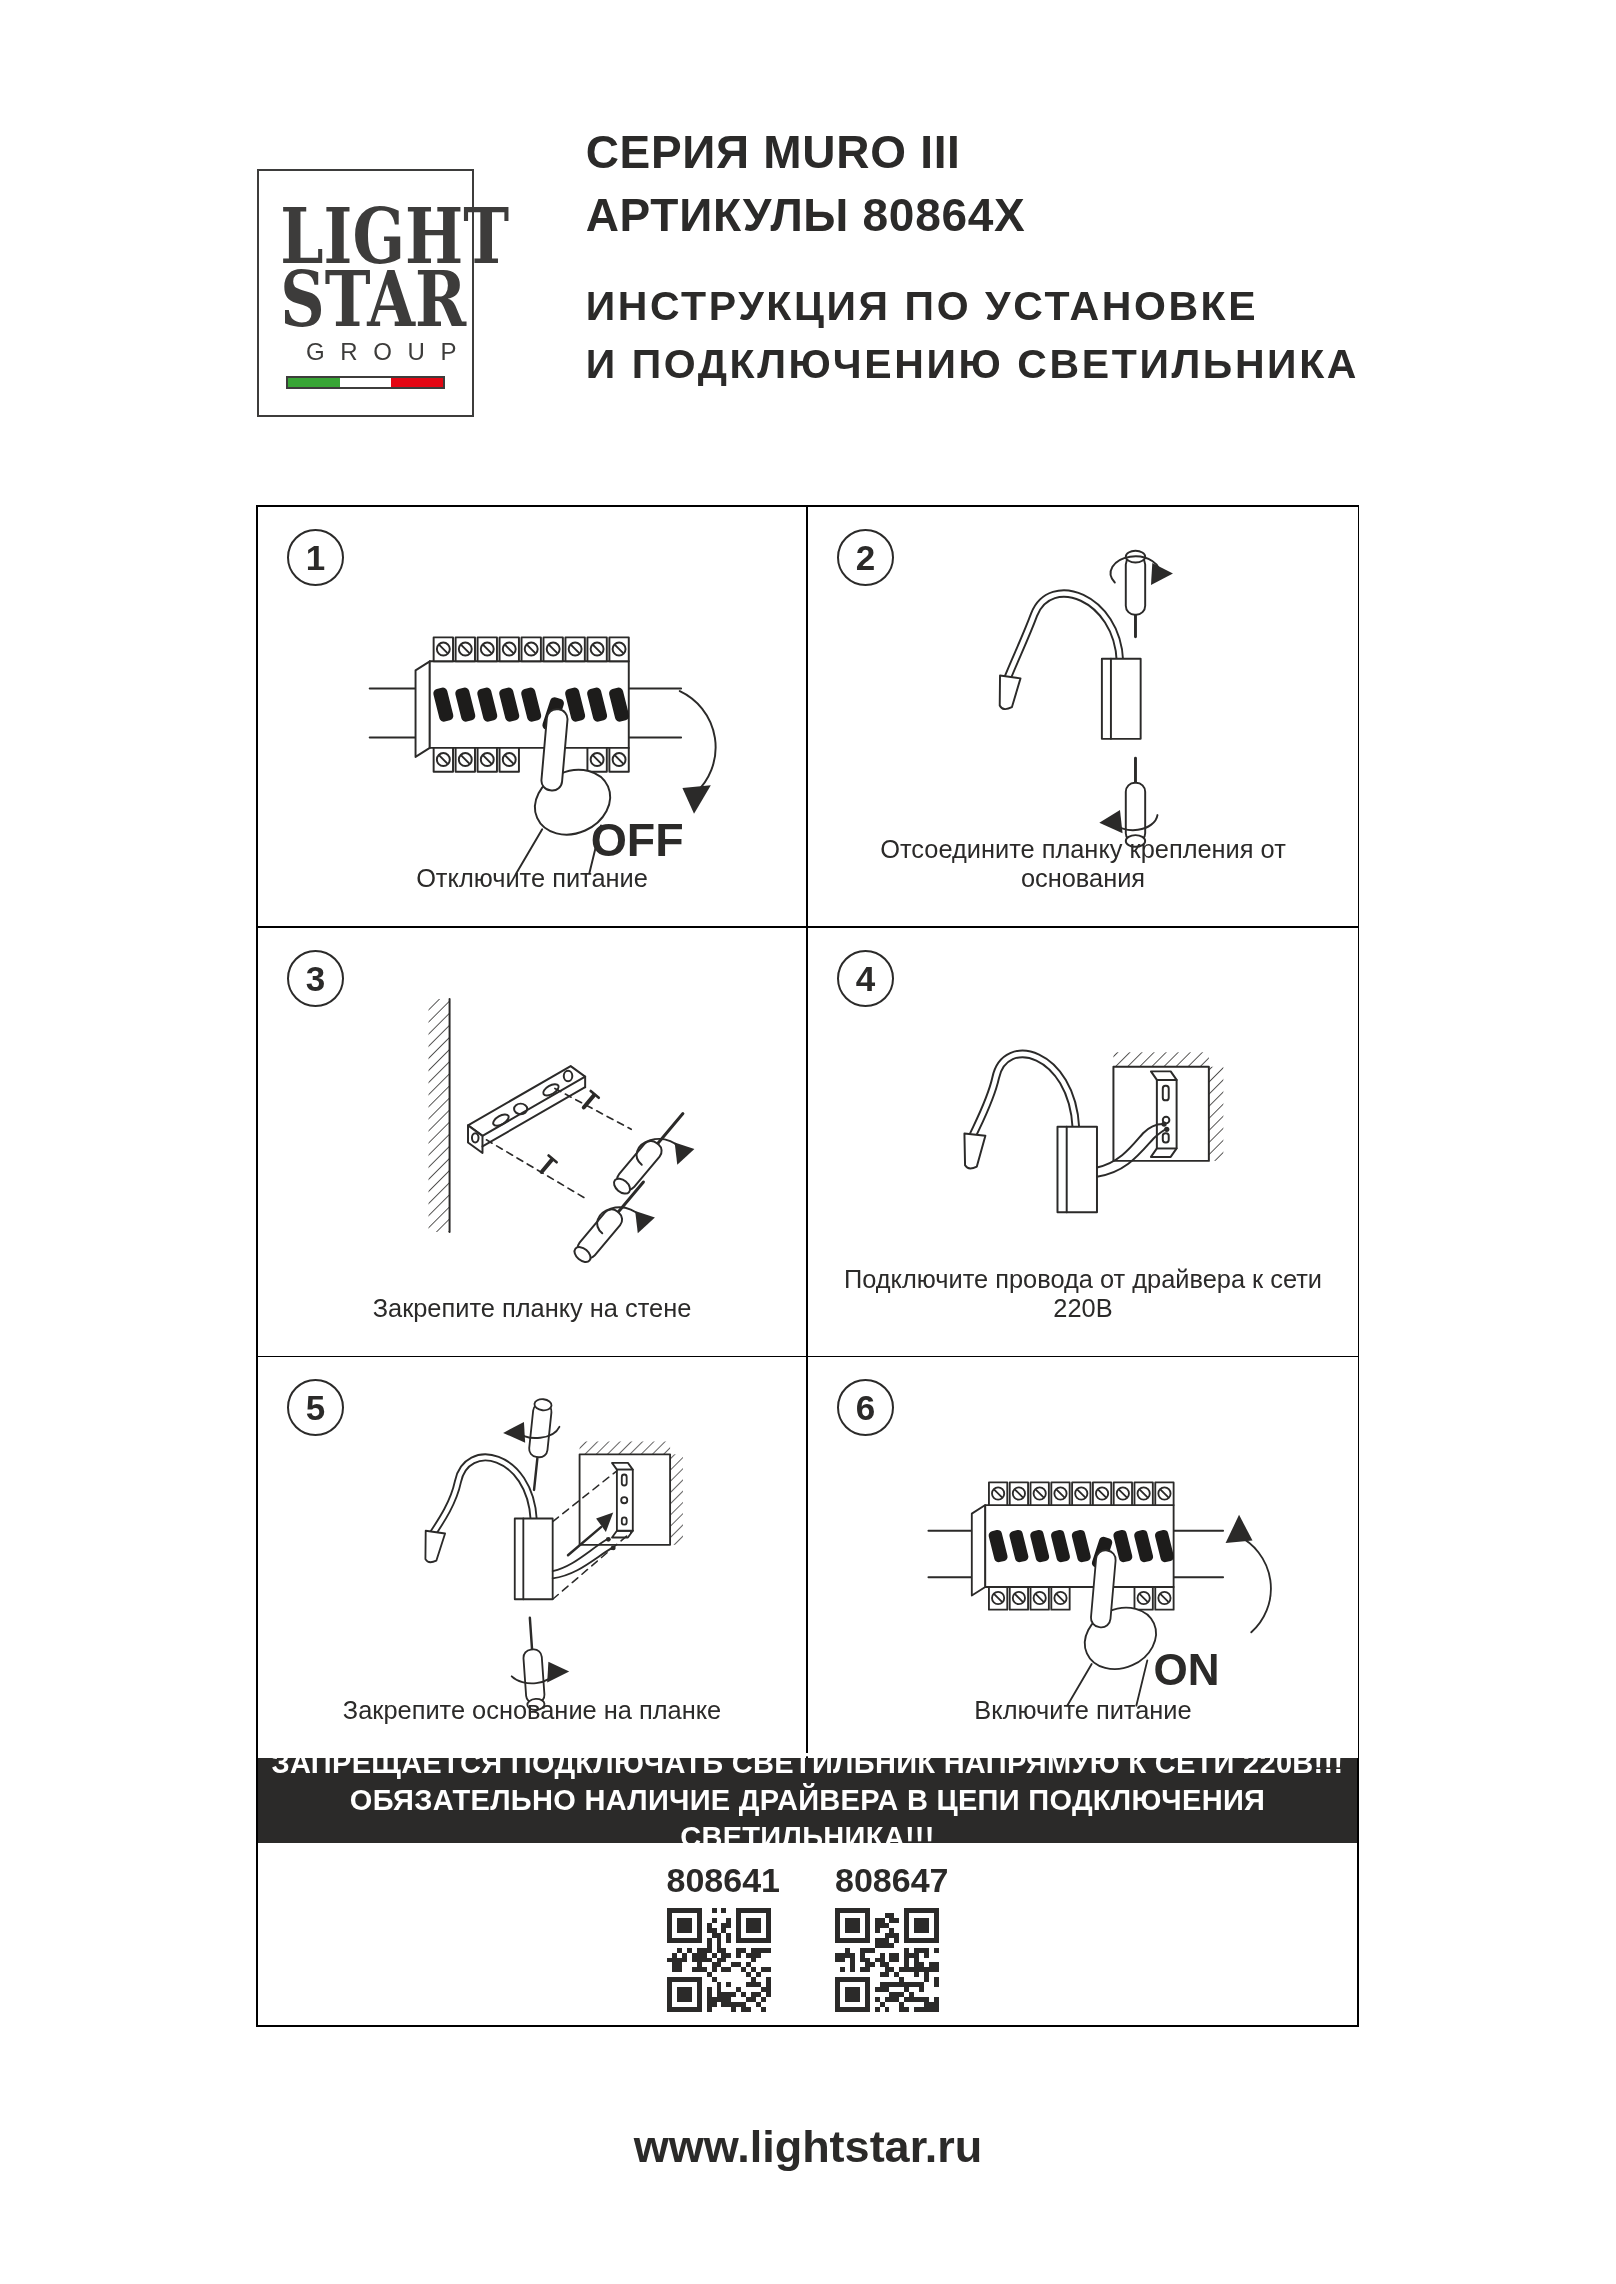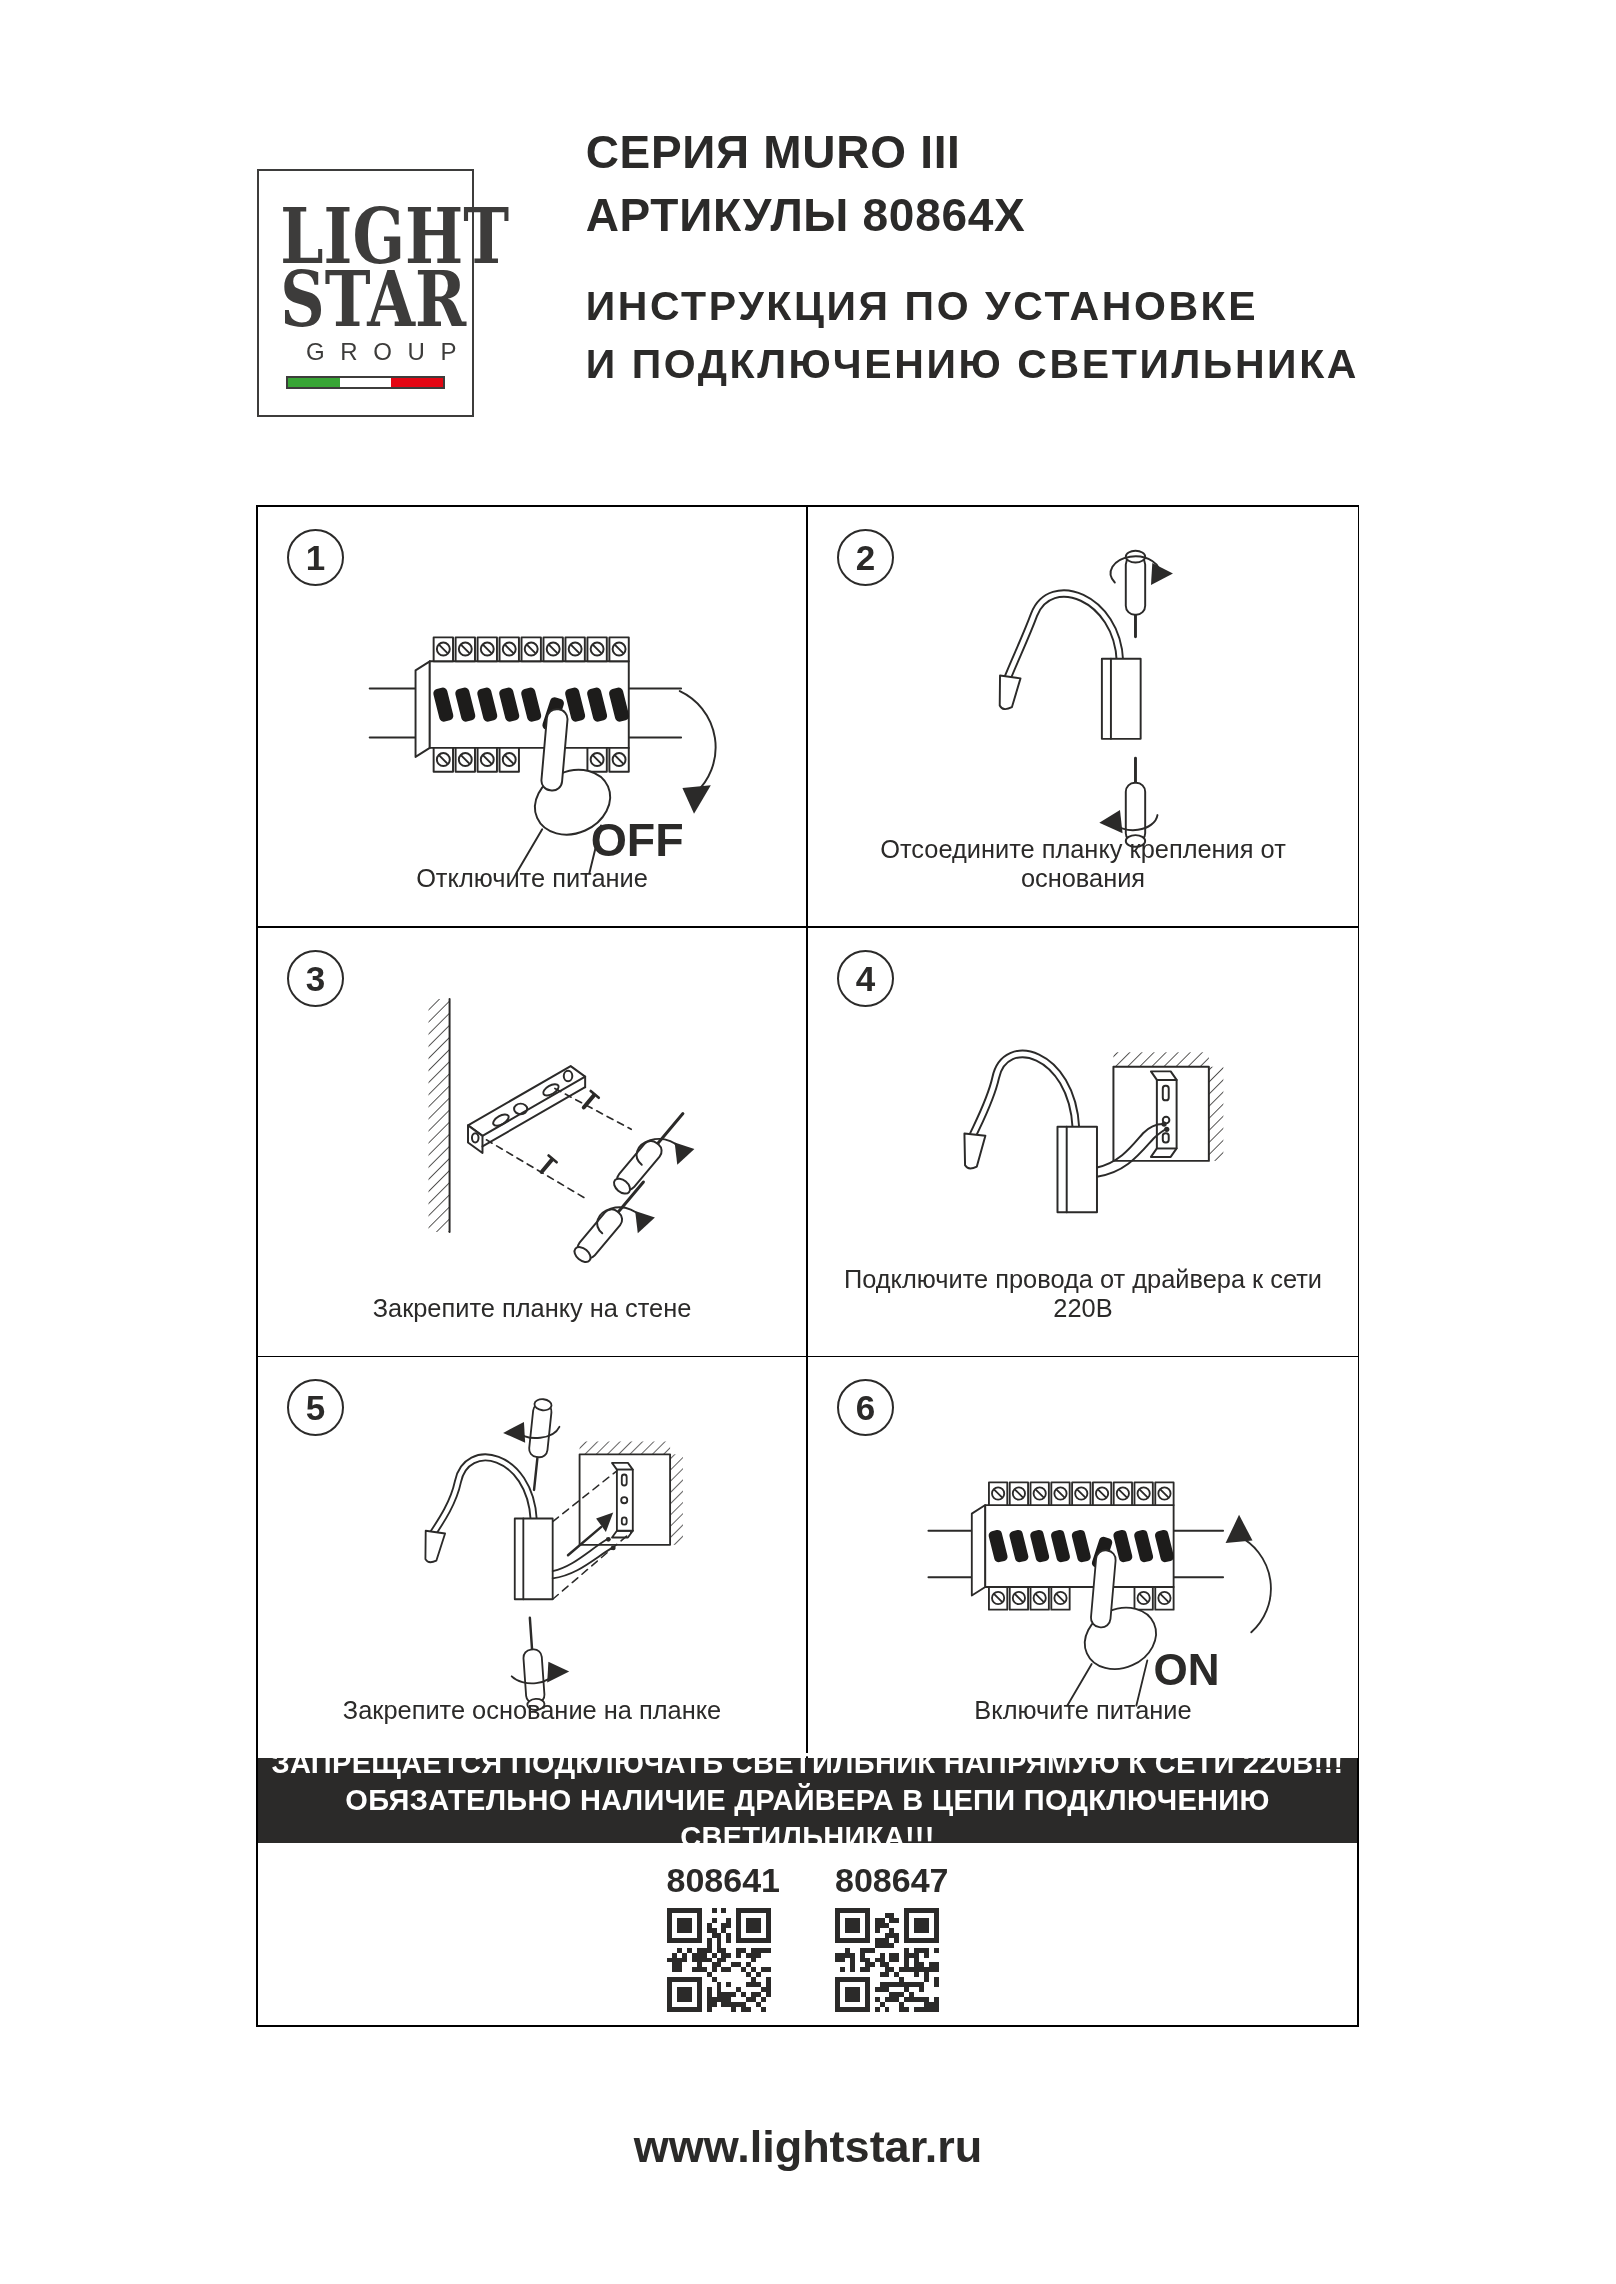--- a/index.html
+++ b/index.html
@@ -440,21 +440,21 @@
             <polygon points="604,242 648,238 626,196" fill="#2b2a29" stroke="none"></polygon>
           </g>
           <text x="540" y="474" font-size="72" font-weight="bold" fill="#2b2a29" stroke="none" text-anchor="middle">ON</text>
         </g>
       </svg>
       <div class="caption">Включите питание</div>
     </div>
 
     <div class="warning" style="background: rgb(43, 42, 41); color: rgb(255, 255, 255); text-align: center;">
       <div>ЗАПРЕЩАЕТСЯ ПОДКЛЮЧАТЬ СВЕТИЛЬНИК НАПРЯМУЮ К СЕТИ 220В!!!</div>
-      <div>ОБЯЗАТЕЛЬНО НАЛИЧИЕ ДРАЙВЕРА В ЦЕПИ ПОДКЛЮЧЕНИЮ СВЕТИЛЬНИКА!!!</div>
+      <div>ОБЯЗАТЕЛЬНО НАЛИЧИЕ ДРАЙВЕРА В ЦЕПИ ПОДКЛЮЧЕНИЯ СВЕТИЛЬНИКА!!!</div>
     </div>
 
     <div class="qr-section">
       <div class="qr-block">
         <div class="qr-label">808641</div>
         <svg class="qr" viewBox="0 0 168 168">
             <rect x="72" y="0" width="8" height="8" fill="#2b2a29"></rect>
             <rect x="88" y="0" width="8" height="8" fill="#2b2a29"></rect>
             <rect x="72" y="16" width="8" height="8" fill="#2b2a29"></rect>
             <rect x="96" y="16" width="8" height="8" fill="#2b2a29"></rect>

